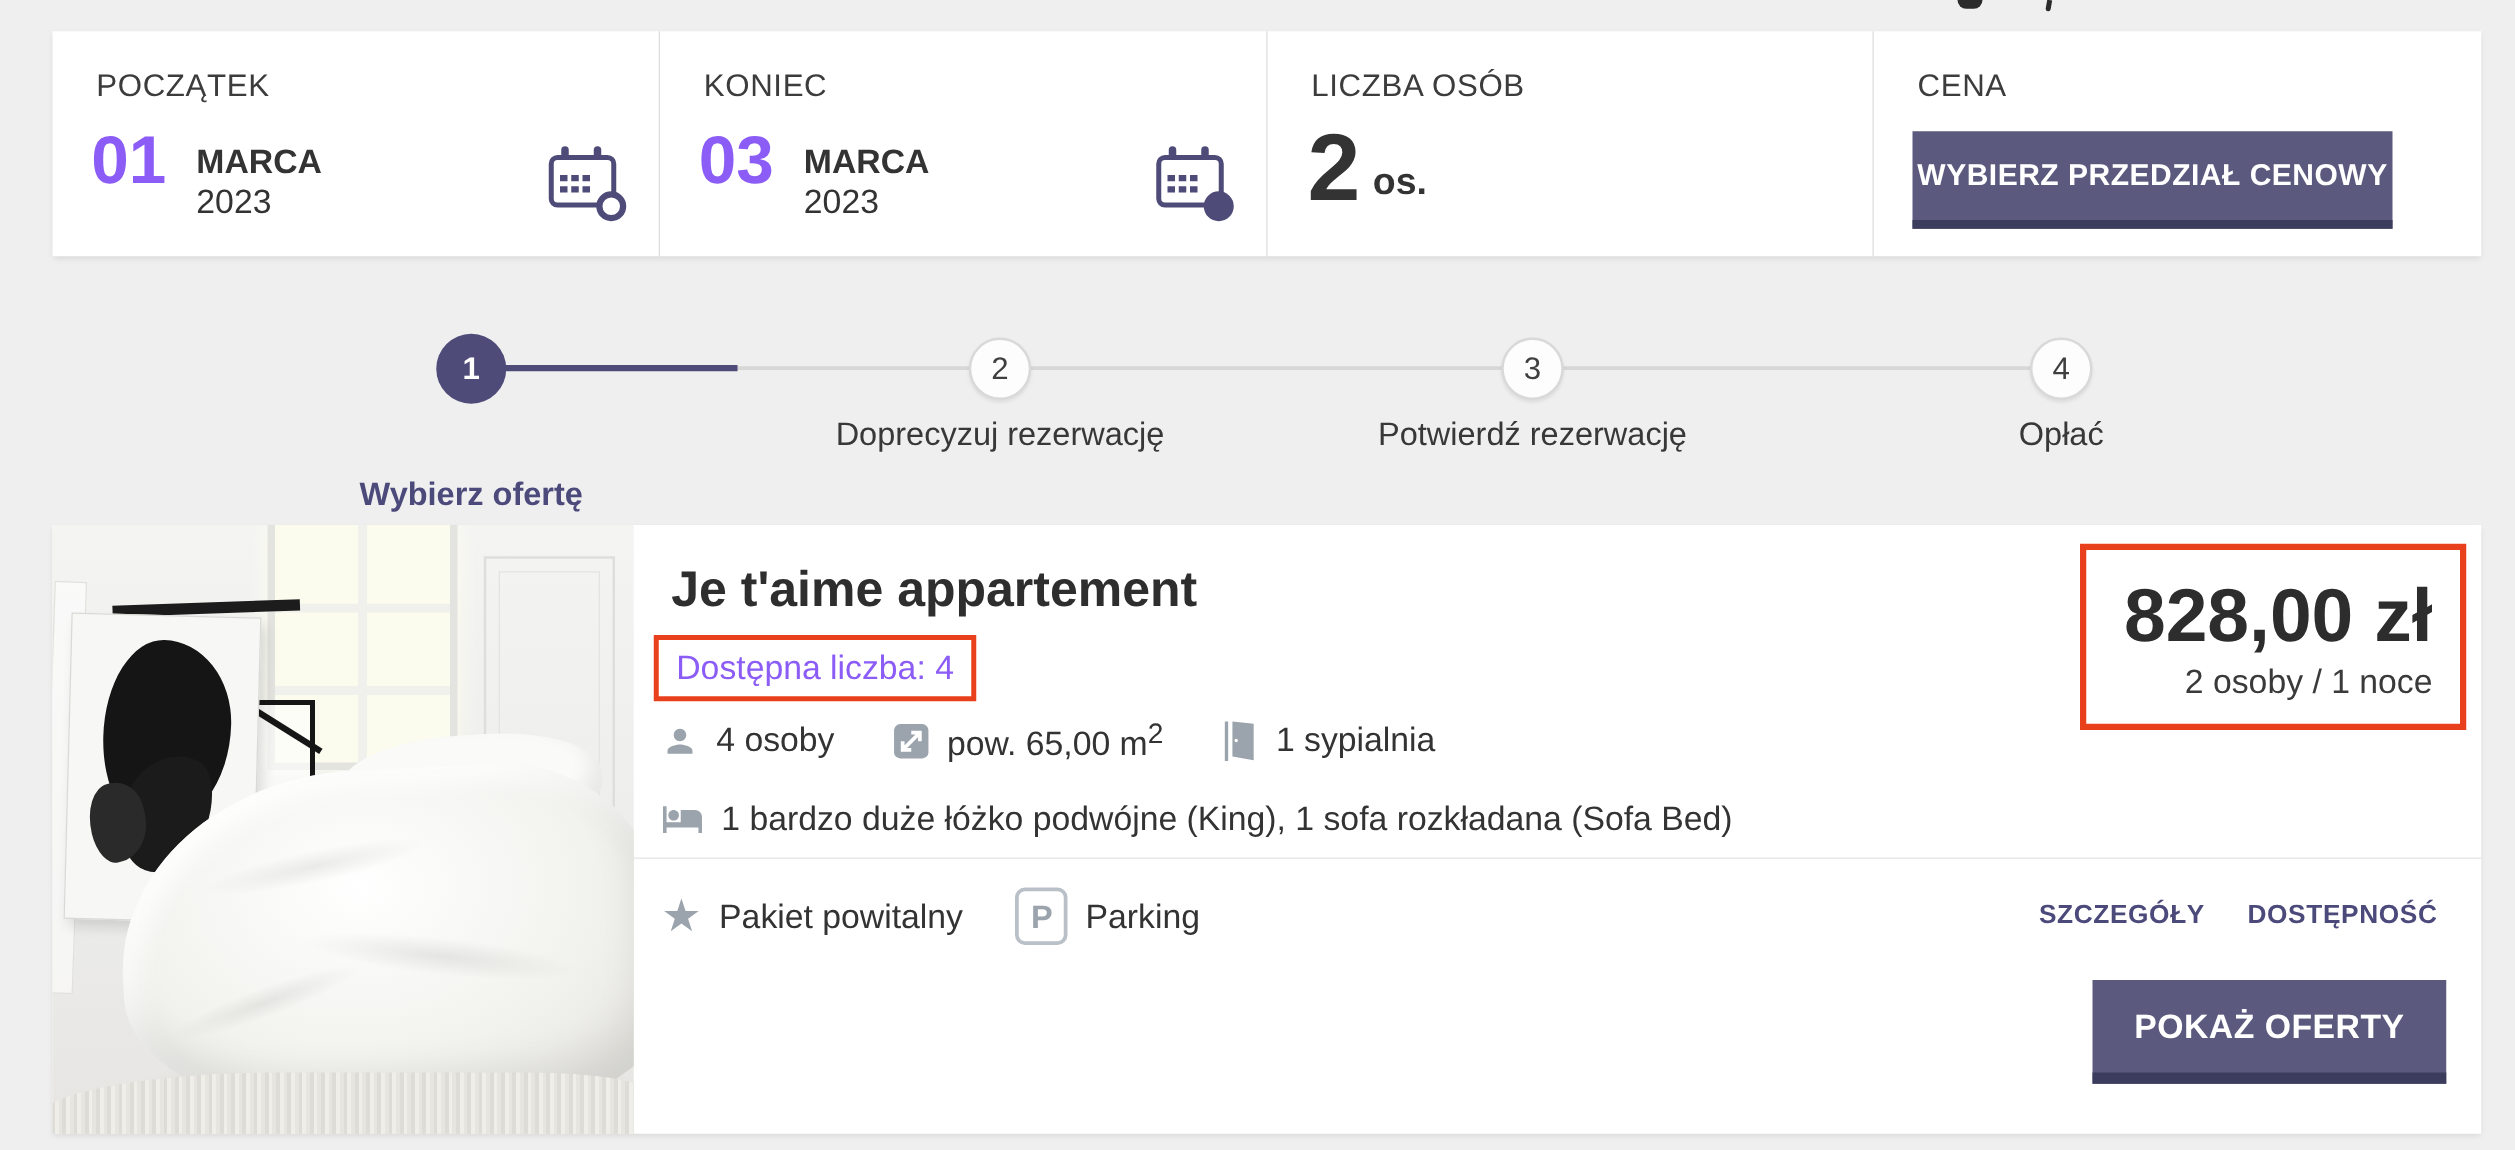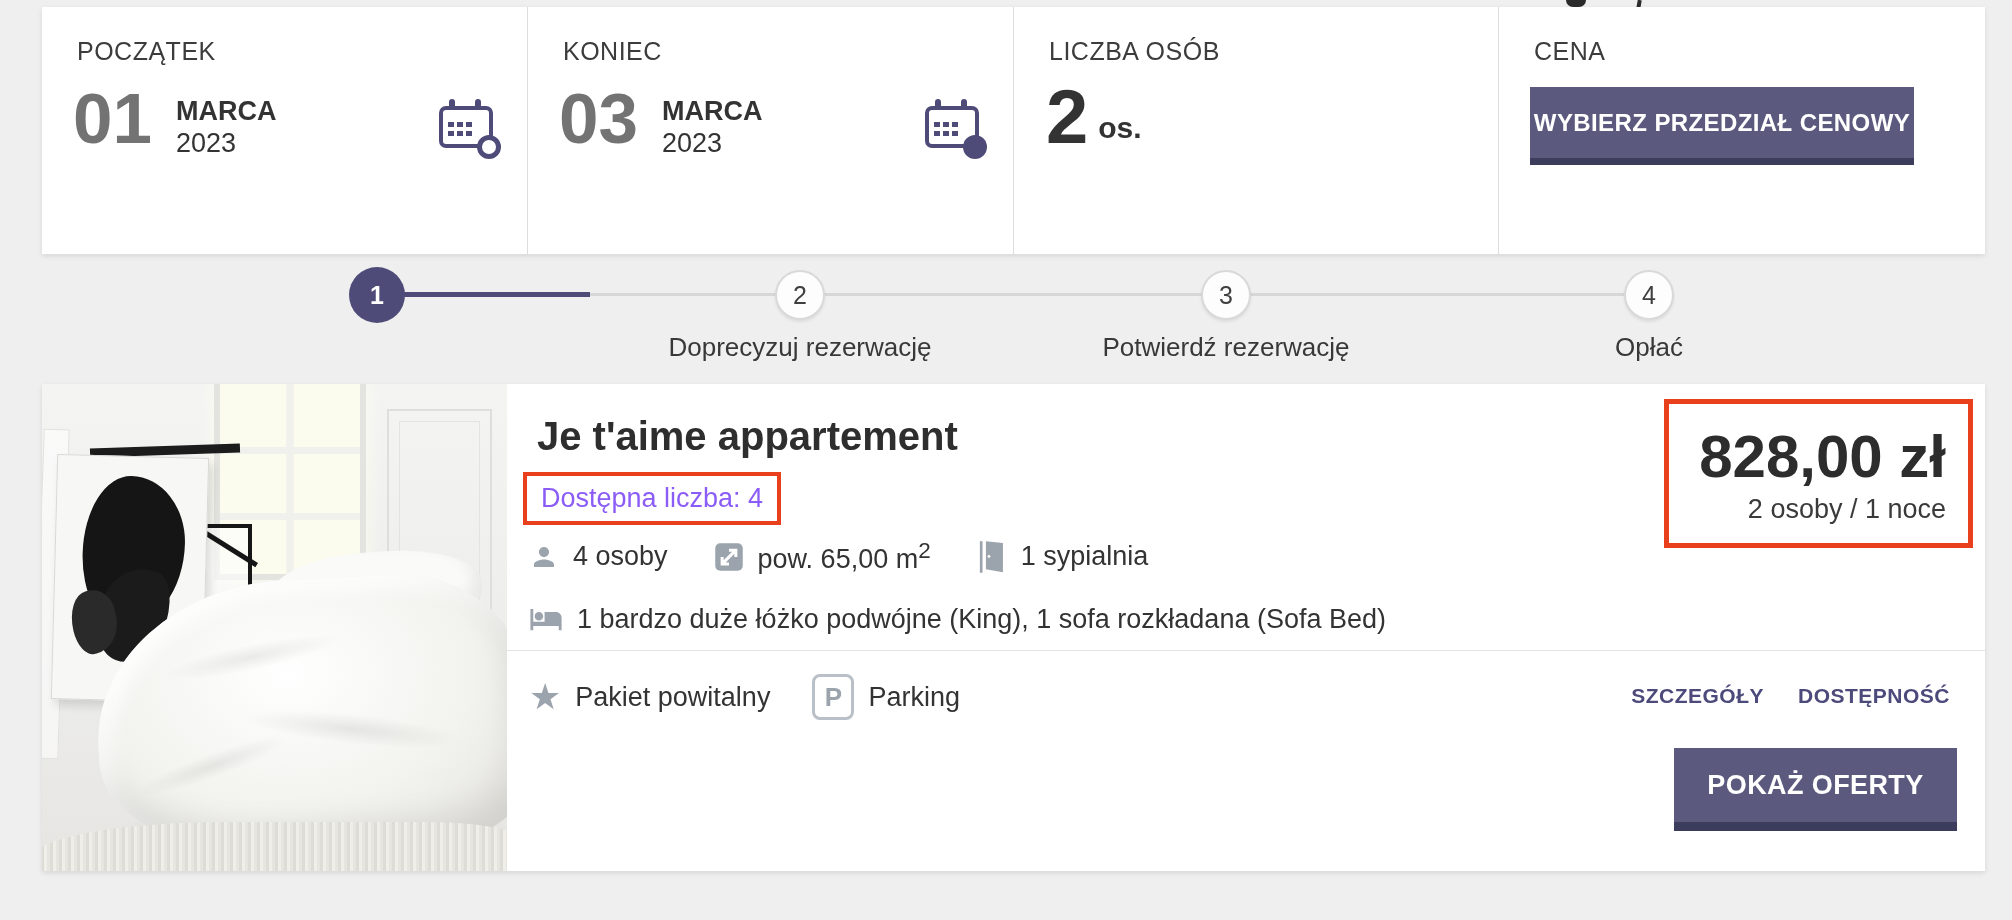--- a/index.html
+++ b/index.html
@@ -22,32 +22,32 @@
     color:var(--text-dark);
   }
   .abs{position:absolute;}
 
   
   .clip-mark1{left:1566px;top:0;width:20px;height:7px;background:#2b2b2b;border-radius:0 0 10px 10px;}
   .clip-mark2{left:1637px;top:0;width:4px;height:9px;background:#2b2b2b;border-radius:0 0 2px 2px;transform:rotate(10deg);}
 
   
   .topbar{
-    left:42px;top:7px;width:1943px;height:247px;background:#fff;
+    left:42px;top:25px;width:1943px;height:180px;background:#fff;
     box-shadow:0 2px 5px rgba(0,0,0,.10);
     display:grid;grid-template-columns:485px 486px 485px 487px;
   }
   .fcol{position:relative;}
   .fcol + .fcol{border-left:1px solid #ddddde;}
   .flabel{
     position:absolute;left:35px;top:30px;
     font-size:25px;color:#3c3c3c;letter-spacing:.5px;
   }
   .daterow{position:absolute;left:31px;top:78px;display:flex;}
-  .dayno{font-size:71px;font-weight:bold;line-height:.95;color:#737373;}
+  .dayno{font-size:54px;font-weight:bold;line-height:.95;color:#8b5cf6;}
   .monthblk{margin-left:24px;padding-top:10px;line-height:1.2;}
   .month{font-size:27px;font-weight:800;color:#333;}
   .year{font-size:27px;color:#333;}
 
   
   .cal{position:absolute;right:32px;top:92px;width:56px;height:56px;}
   .cal-hanger{position:absolute;top:0;width:6px;height:14px;background:var(--accent-purple);border-radius:3px;}
   .cal-body{position:absolute;top:7px;left:0;width:54px;height:42px;border:4px solid var(--accent-purple);border-radius:7px;background:#fff;}
   .cal-dot{position:absolute;width:6px;height:5px;background:var(--accent-purple);}
   .cal-ring{position:absolute;right:-6px;bottom:-4px;width:24px;height:24px;border-radius:50%;}
@@ -70,21 +70,21 @@
   .step-circle{
     border-radius:50%;display:flex;align-items:center;justify-content:center;
     font-size:25px;cursor:pointer;
   }
   .step-circle.active{width:56px;height:56px;background:var(--accent-purple);color:#fff;font-weight:bold;}
   .step-circle.idle{width:50px;height:50px;background:#fdfdfd;border:2px solid #d9d9d9;color:#3f3f3f;box-shadow:0 2px 3px rgba(0,0,0,.08);}
   .step-label{top:332px;width:340px;text-align:center;font-size:26px;color:#383838;}
   .step-label.active{font-weight:bold;color:var(--link-purple);margin-top:48px;}
 
   
-  .card{left:42px;top:384px;width:1943px;height:487px;background:#fff;box-shadow:0 2px 5px rgba(0,0,0,.10);}
+  .card{left:42px;top:420px;width:1943px;height:487px;background:#fff;box-shadow:0 2px 5px rgba(0,0,0,.10);}
   .photo{left:0;top:0;width:465px;height:487px;overflow:hidden;cursor:pointer;
     background:linear-gradient(180deg,#f4f4f3 0%,#ededeb 55%,#e6e5e2 100%);}
   .content{left:465px;top:0;width:1478px;height:487px;}
 
   .title{left:30px;top:30px;font-size:40px;font-weight:bold;color:#2e2e2e;}
   .avail{left:16px;top:88px;border:4px solid var(--annotation-red);padding:7px 14px;font-size:27px;color:#8b5cf6;display:inline-block;}
   .metarow{left:22px;top:154px;display:flex;align-items:center;gap:46px;font-size:27px;color:#333;}
   .metaitem{display:flex;align-items:center;gap:14px;}
   .bedsrow{left:22px;top:218px;display:flex;align-items:center;gap:14px;font-size:27px;color:#333;}
   .divider{left:0;top:266px;width:100%;height:1px;background:#e4e4e4;}

